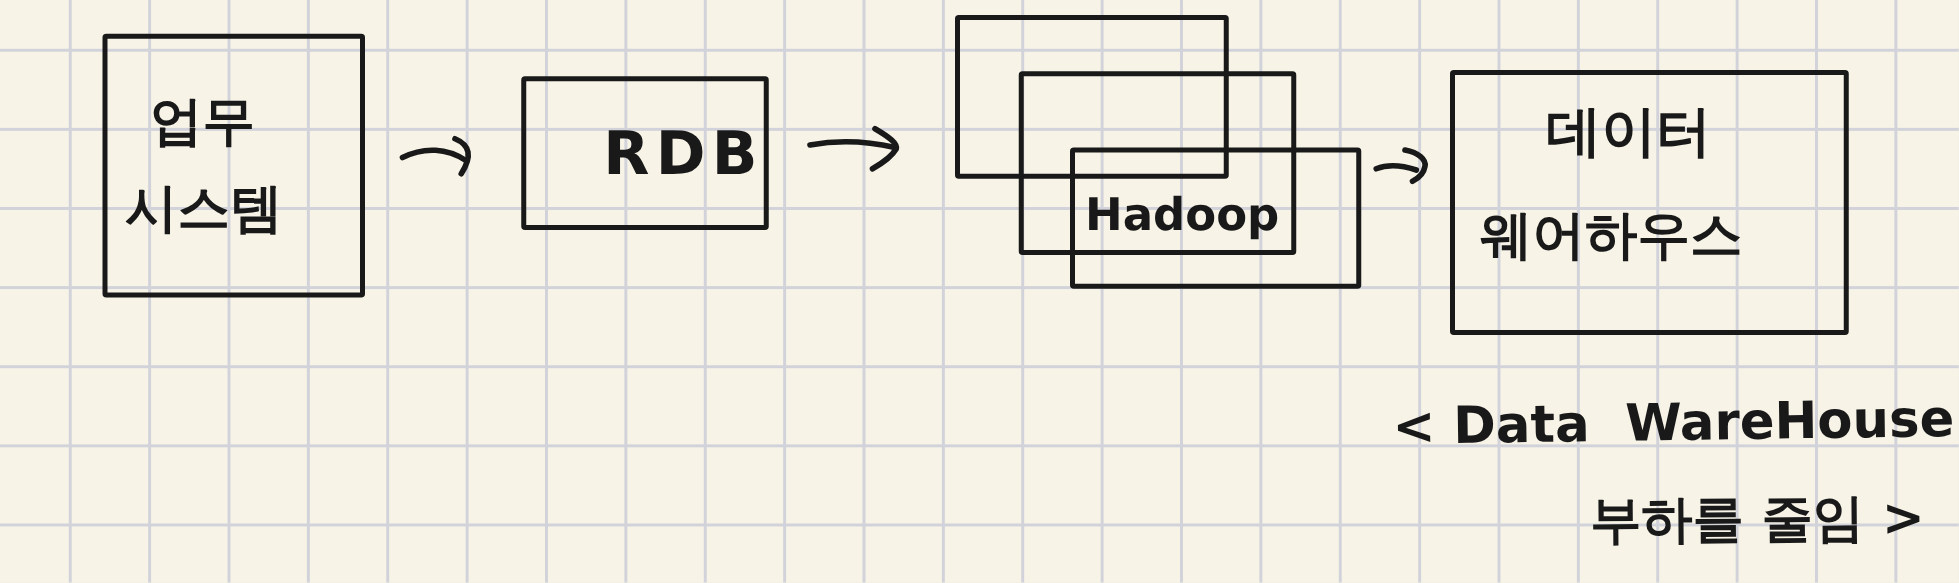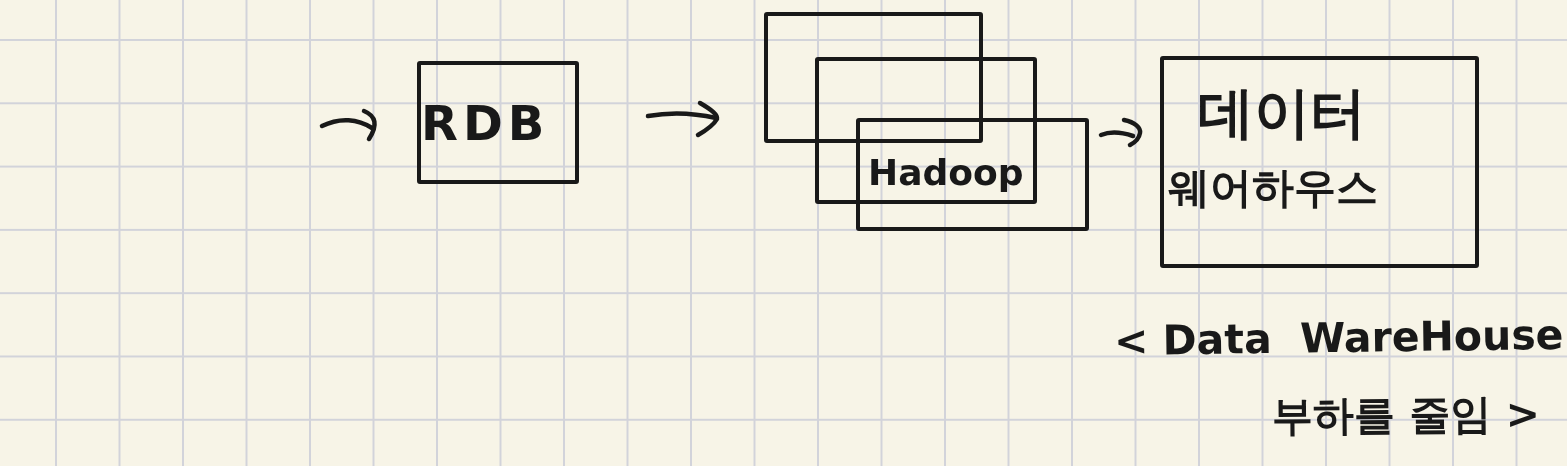--- a/index.html
+++ b/index.html
@@ -33,34 +33,34 @@
     background: transparent;
   }
   .t { position: absolute; white-space: nowrap; color: var(--ink); }
 
   
   .node-business { left: 82px; top: 27px; width: 210px; height: 211px; }
   .node-business .line1 { left: 34px; top: 38px; font-size: 42px; }
   .node-business .line2 { left: 14px; top: 108px; font-size: 42px; }
 
   
-  .node-rdb { left: 417px; top: 61px; width: 162px; height: 123px;
-              display: flex; align-items: center; justify-content: flex-start; }
+  .node-rdb { left: 417px; top: 61px; width: 198px; height: 123px;
+              display: flex; align-items: center; justify-content: flex-end; }
   .node-rdb .label { position: static; font-size: 48px; letter-spacing: 5px; }
 
   
   .hadoop-back  { left: 764px; top: 12px;  width: 219px; height: 131px; }
   .hadoop-mid   { left: 815px; top: 57px;  width: 222px; height: 147px; }
   .hadoop-front { left: 856px; top: 118px; width: 233px; height: 113px; }
   .hadoop-front .label { left: 8px; top: 30px; font-size: 36px; }
 
   
   .node-warehouse { left: 1160px; top: 56px; width: 319px; height: 212px; }
-  .node-warehouse .line1 { left: 34px; top: 16px; font-size: 56px; }
-  .node-warehouse .line2 { left: 4px; top: 100px; font-size: 42px; }
+  .node-warehouse .line1 { left: 34px; top: 16px; font-size: 44px; padding-left: 39px; }
+  .node-warehouse .line2 { left: 20px; top: 100px; font-size: 42px; }
 
   
   .arrow { position: absolute; overflow: visible; }
   .arrow path {
     fill: none;
     stroke: var(--ink);
     stroke-width: 4.5;
     stroke-linecap: round;
     stroke-linejoin: round;
   }
@@ -76,20 +76,24 @@
     color: var(--ink);
   }
   .cap1 { left: 1114px; top: 314px; transform: rotate(-0.8deg); }
   .cap2 { left: 1272px; top: 388px; transform: rotate(-0.5deg); }
 </style>
 </head>
 <body>
 
 <div class="canvas">
 
+  <div class="box node-business">
+    <span class="t line1">업무</span>
+    <span class="t line2">시스템</span>
+  </div>
 
   <svg class="arrow arrow1" width="72" height="48" viewBox="0 0 72 48">
     <path d="M6,28 C24,19 42,21 56,30"></path>
     <path d="M48,13 C60,18 62,27 53,41"></path>
   </svg>
 
   <div class="box node-rdb">
     <span class="t label">RDB</span>
   </div>
 

